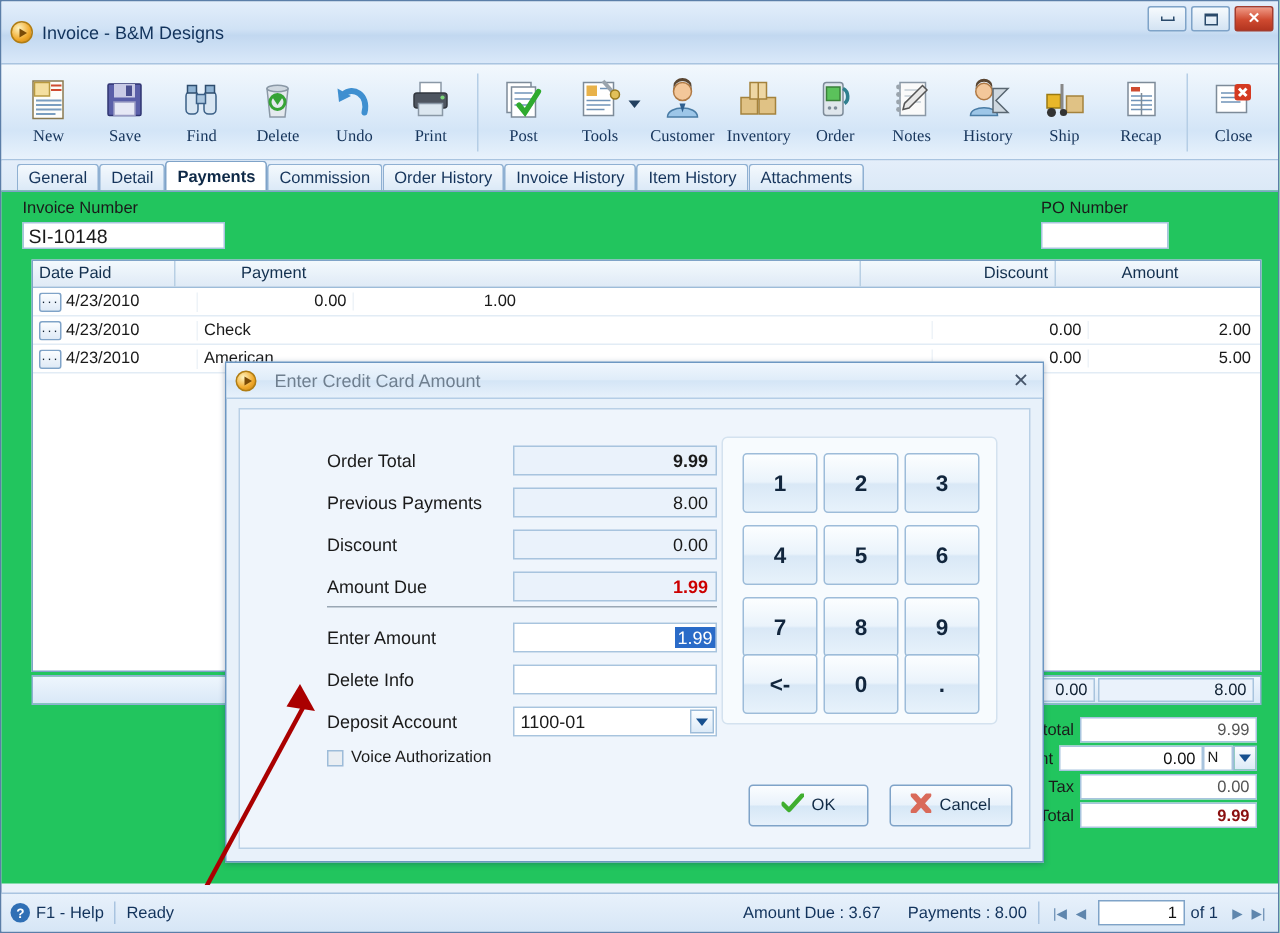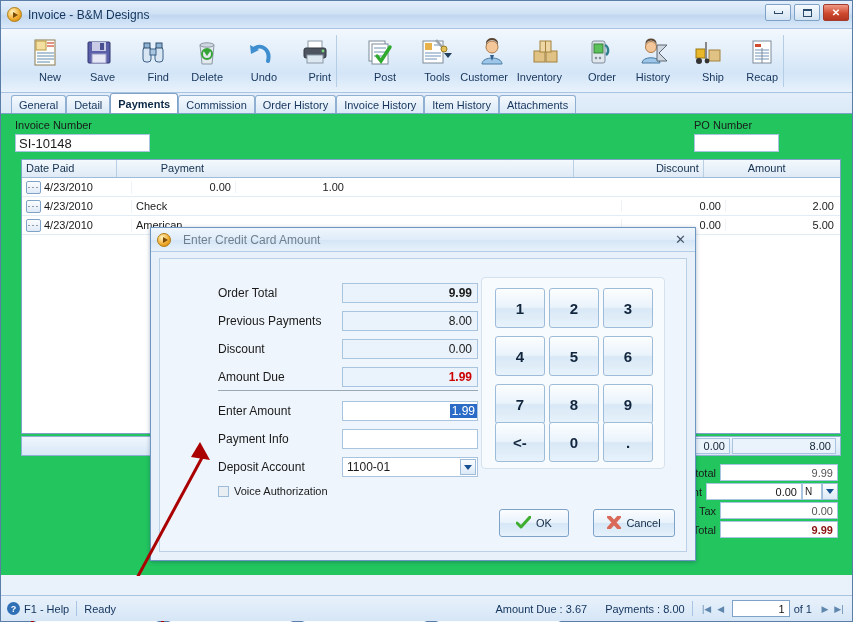--- a/index.html
+++ b/index.html
@@ -9,21 +9,21 @@
     font-family:"Liberation Sans", sans-serif;
     font-size:11px; color:#1a1a1a;
     background:#ffffff;
   }
   .app {
     position:relative; width:853px; height:622px;
     border:1px solid #5b7ea8; background:#e9f1fa;
   }
   
   .titlebar {
-    height:28px; position:relative;
+    height:42px; position:relative;
     background:linear-gradient(to bottom,#e3eefb 0%,#d0e2f5 45%,#c2d8f0 55%,#d9e8f9 100%);
     border-bottom:1px solid #a9c4e0;
     display:flex; align-items:center; padding-left:6px;
   }
   .title-icon {
     width:15px;height:15px;border-radius:50%;
     background:radial-gradient(circle at 35% 30%, #fff4c0, #f0a82a 60%, #c27d12);
     border:1px solid #b07d14; margin-right:6px;
     display:flex;align-items:center;justify-content:center;
   }
@@ -38,21 +38,21 @@
   .wbtn.close i{color:#fff;font-weight:bold;}
   .min-g{width:9px;height:3px;border:1px solid #2a4a6b;border-top:none;}
   .max-g{width:9px;height:8px;border:1px solid #2a4a6b;border-top-width:2px;}
 
   
   .toolbar{
     height:64px; display:flex; align-items:flex-start; padding:4px 4px 0 6px;
     background:linear-gradient(to bottom,#f2f8fd 0%,#e2eefa 40%,#d3e5f7 70%,#e8f2fc 100%);
     border-bottom:1px solid #a9c4e0;
   }
-  .tb-item{width:54px;display:flex;flex-direction:column;align-items:flex-end;padding-top:3px;cursor:default;}
+  .tb-item{width:54px;display:flex;flex-direction:column;align-items:center;padding-top:3px;cursor:default;font-family:Liberation Serif, serif;}
   .tb-item .ico{width:32px;height:32px;display:flex;align-items:center;justify-content:center;}
   .tb-item .lbl{font-size:11px;color:#16355c;margin-top:3px;}
   .tb-sep{width:1px;height:52px;background:#b5cee6;margin:2px 5px 0 5px;}
   .tb-caret{align-self:center;margin:0 2px 14px -6px;width:0;height:0;
     border-left:4px solid transparent;border-right:4px solid transparent;border-top:5px solid #23405f;}
 
   
   .tabstrip{height:20px;display:flex;align-items:flex-end;padding-left:10px;gap:0;
     background:linear-gradient(to bottom,#e4eefa,#dbe9f7);}
   .tab{height:18px;padding:0 7px;display:flex;align-items:center;font-size:11px;color:#16355c;
@@ -126,21 +126,21 @@
     display:flex;align-items:center;justify-content:center;}
   .caret-dn{width:0;height:0;border-left:4px solid transparent;border-right:4px solid transparent;border-top:5px solid #17508f;}
   .hsep{height:1px;background:#9aa7b4;margin:3px 0 10px 0;}
   .chk{width:11px;height:11px;border:1px solid #9dbcd9;background:#e9eef3;margin-right:5px;}
 
   .keypad{position:absolute;left:321px;top:18px;width:184px;height:192px;
     border:1px solid #d4e2ef;border-radius:4px;background:#f7fbfe;}
   .key{position:absolute;width:50px;height:40px;border:1px solid #9dbcd9;border-radius:3px;
     background:linear-gradient(to bottom,#fcfeff 0%,#eaf3fb 48%,#d9e8f6 52%,#e7f2fb 100%);
     display:flex;align-items:center;justify-content:center;font-size:15px;font-weight:bold;color:#12263d;}
-  .dlgbtn{position:absolute;width:70px;height:28px;border:1px solid #7fa3c8;border-radius:3px;
+  .dlgbtn{position:absolute;width:80px;height:28px;border:1px solid #7fa3c8;border-radius:3px;
     background:linear-gradient(to bottom,#fbfdff 0%,#e9f2fb 48%,#d6e7f6 52%,#e6f1fb 100%);
     display:flex;align-items:center;justify-content:center;gap:5px;font-size:11px;color:#102a45;}
 
   
   .statusbar{position:absolute;left:0;bottom:0;width:100%;height:26px;
     background:linear-gradient(to bottom,#e8f1fb,#d6e6f6);
     border-top:1px solid #a9c4e0;display:flex;align-items:center;padding:0 6px;font-size:11px;color:#12335c;}
   .sb-sep{width:1px;height:15px;background:#a9c4e0;margin:0 7px;}
   .navbtn{width:14px;height:15px;display:flex;align-items:center;justify-content:center;color:#5f86ad;font-size:9px;}
   .pagebox{width:58px;height:17px;border:1px solid #7fa3c8;background:#fff;
@@ -322,20 +322,40 @@
           <rect x="7" y="4" width="13" height="22" rx="2" fill="#dfe6ec" stroke="#7d8b99"></rect>
           <rect x="9" y="7" width="9" height="9" fill="#5bc25b" stroke="#3a803a"></rect>
           <path d="M20 8 C24 10 24 16 21 18" fill="none" stroke="#2f7f8f" stroke-width="2.4"></path>
           <circle cx="11" cy="21" r="1.2" fill="#7d8b99"></circle>
             <circle cx="15" cy="21" r="1.2" fill="#7d8b99"></circle>
         </svg>
       </span>
       <span class="lbl">Order</span>
     </div>
 
+    <div class="tb-item">
+      <span class="ico">
+        <svg width="30" height="30" viewBox="0 0 30 30">
+          <rect x="7" y="4" width="17" height="22" fill="#fafafa" stroke="#8a98a6"></rect>
+          <g stroke="#c3ccd4">
+              <line x1="10" y1="9" x2="21" y2="9"></line>
+              <line x1="10" y1="13" x2="21" y2="13"></line>
+              <line x1="10" y1="17" x2="21" y2="17"></line>
+            </g>
+          <g fill="#9aa4ad">
+              <circle cx="6" cy="7" r="1.6"></circle>
+              <circle cx="6" cy="12" r="1.6"></circle>
+              <circle cx="6" cy="17" r="1.6"></circle>
+              <circle cx="6" cy="22" r="1.6"></circle>
+            </g>
+          <path d="M22 6 L25 9 L13 21 L9 22 L10 18 Z" fill="#e8e8e8" stroke="#555"></path>
+        </svg>
+      </span>
+      <span class="lbl">Notes</span>
+    </div>
 
     <div class="tb-item">
       <span class="ico">
         <svg width="30" height="30" viewBox="0 0 30 30">
           <circle cx="12" cy="10" r="5.5" fill="#f3c79a" stroke="#b07a45"></circle>
           <path d="M6.5 9 A5.5 5.5 0 0 1 17.5 9 L17.5 6 A5.5 4.5 0 0 0 6.5 6 Z" fill="#5a4632"></path>
           <path d="M3 26 C3 19 21 19 21 26 Z" fill="#9dc6e8" stroke="#4a7ca5"></path>
           <path d="M18 8 L28 8 L20 16 L28 24 L18 24 Z" fill="#cfd8e0" stroke="#5a6772"></path>
         </svg>
       </span>
@@ -367,20 +387,35 @@
               <line x1="8" y1="22" x2="22" y2="22"></line>
             </g>
           <line x1="15" y1="11" x2="15" y2="26" stroke="#7d8b99"></line>
         </svg>
       </span>
       <span class="lbl">Recap</span>
     </div>
 
     <div class="tb-sep"></div>
 
+    <div class="tb-item">
+      <span class="ico">
+        <svg width="30" height="30" viewBox="0 0 30 30">
+          <rect x="4" y="6" width="20" height="18" fill="#fff" stroke="#7d8b99"></rect>
+          <g stroke="#6f93b8">
+              <line x1="7" y1="11" x2="20" y2="11"></line>
+              <line x1="7" y1="14" x2="20" y2="14"></line>
+              <line x1="7" y1="17" x2="20" y2="17"></line>
+            </g>
+          <rect x="16" y="5" width="11" height="11" rx="2" fill="#d43a22"></rect>
+          <path d="M19 8 L24 13 M24 8 L19 13" stroke="#fff" stroke-width="2"></path>
+        </svg>
+      </span>
+      <span class="lbl">Close</span>
+    </div>
   </div>
 
   <div class="tabstrip">
     <div class="tab">
         <span>General</span>
       </div>
     <div class="tab">
         <span>Detail</span>
       </div>
     <div class="tab active">
@@ -529,21 +564,21 @@
 
           <div class="hsep" style="width:260px;"></div>
 
           <div class="f-row">
             <span class="f-lbl">Enter Amount</span>
             <span class="f-in">
                 <span class="sel-text">1.99</span>
               </span>
           </div>
           <div class="f-row">
-            <span class="f-lbl">Payment Info</span>
+            <span class="f-lbl">Delete Info</span>
             <span class="f-in"></span>
           </div>
           <div class="f-row">
             <span class="f-lbl">Deposit Account</span>
             <span class="f-sel">
               <span>1100-01</span>
               <span class="arrowbtn">
                   <span class="caret-dn"></span>
                 </span>
             </span>

